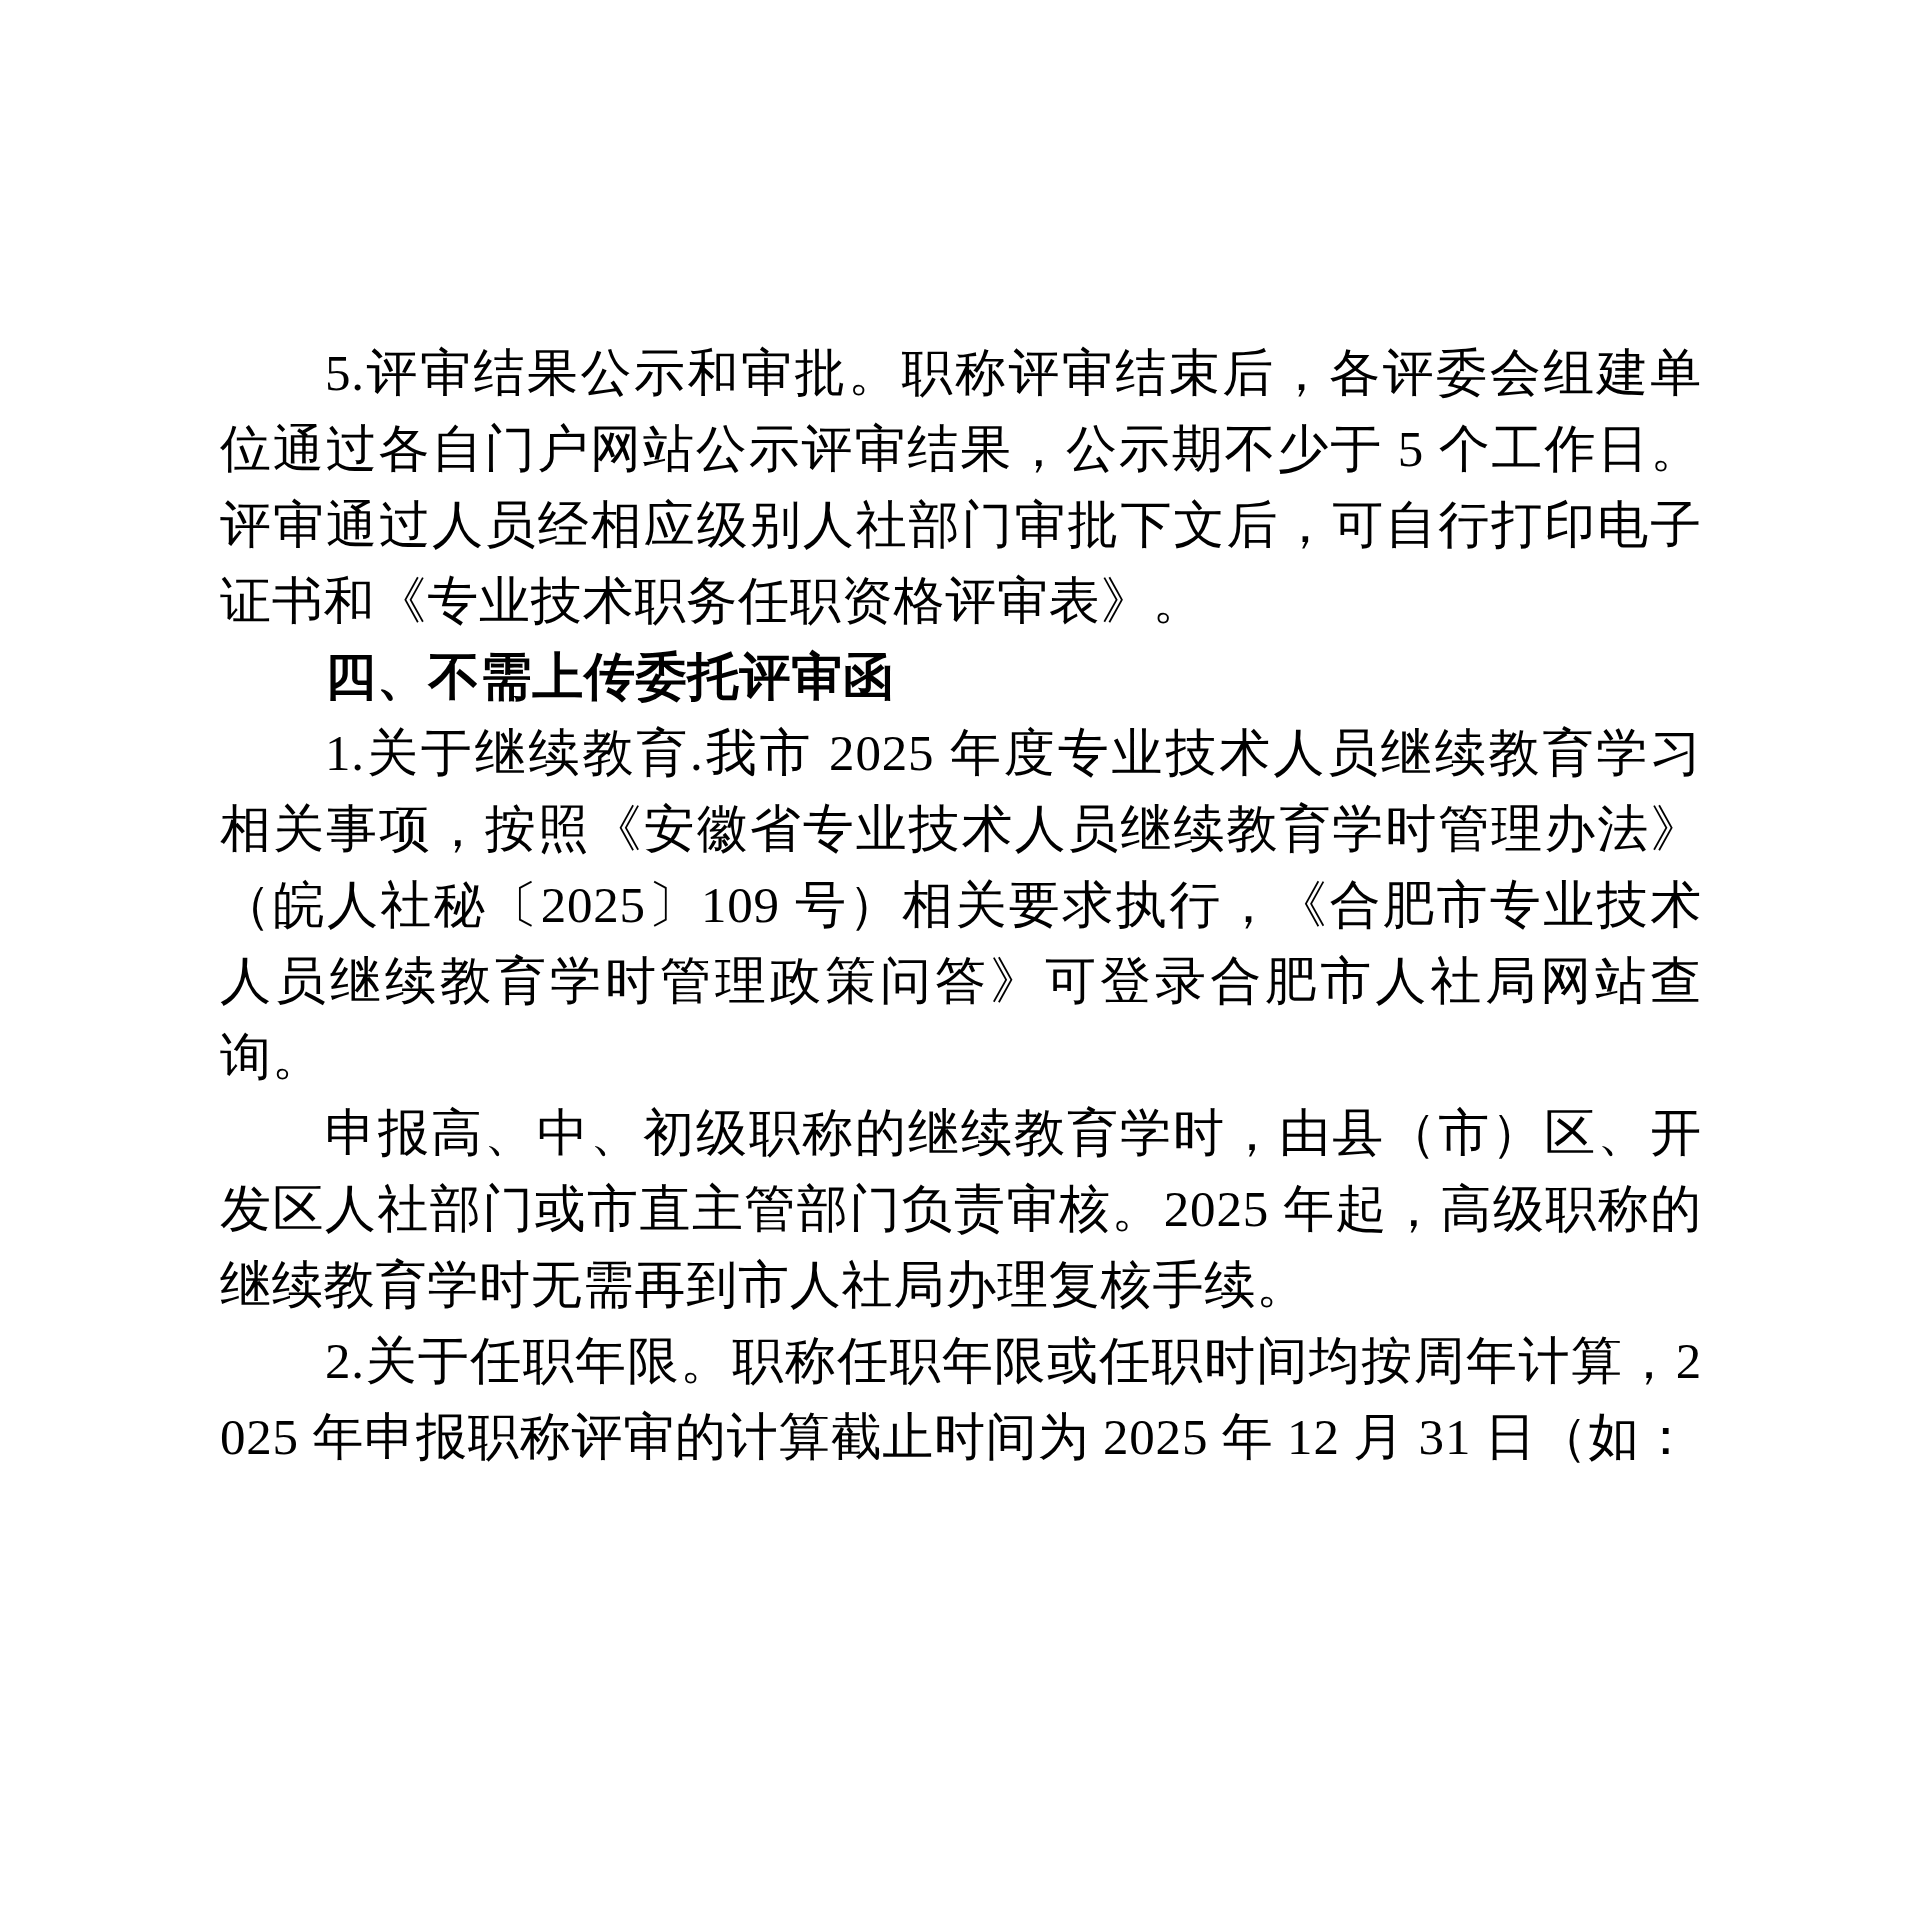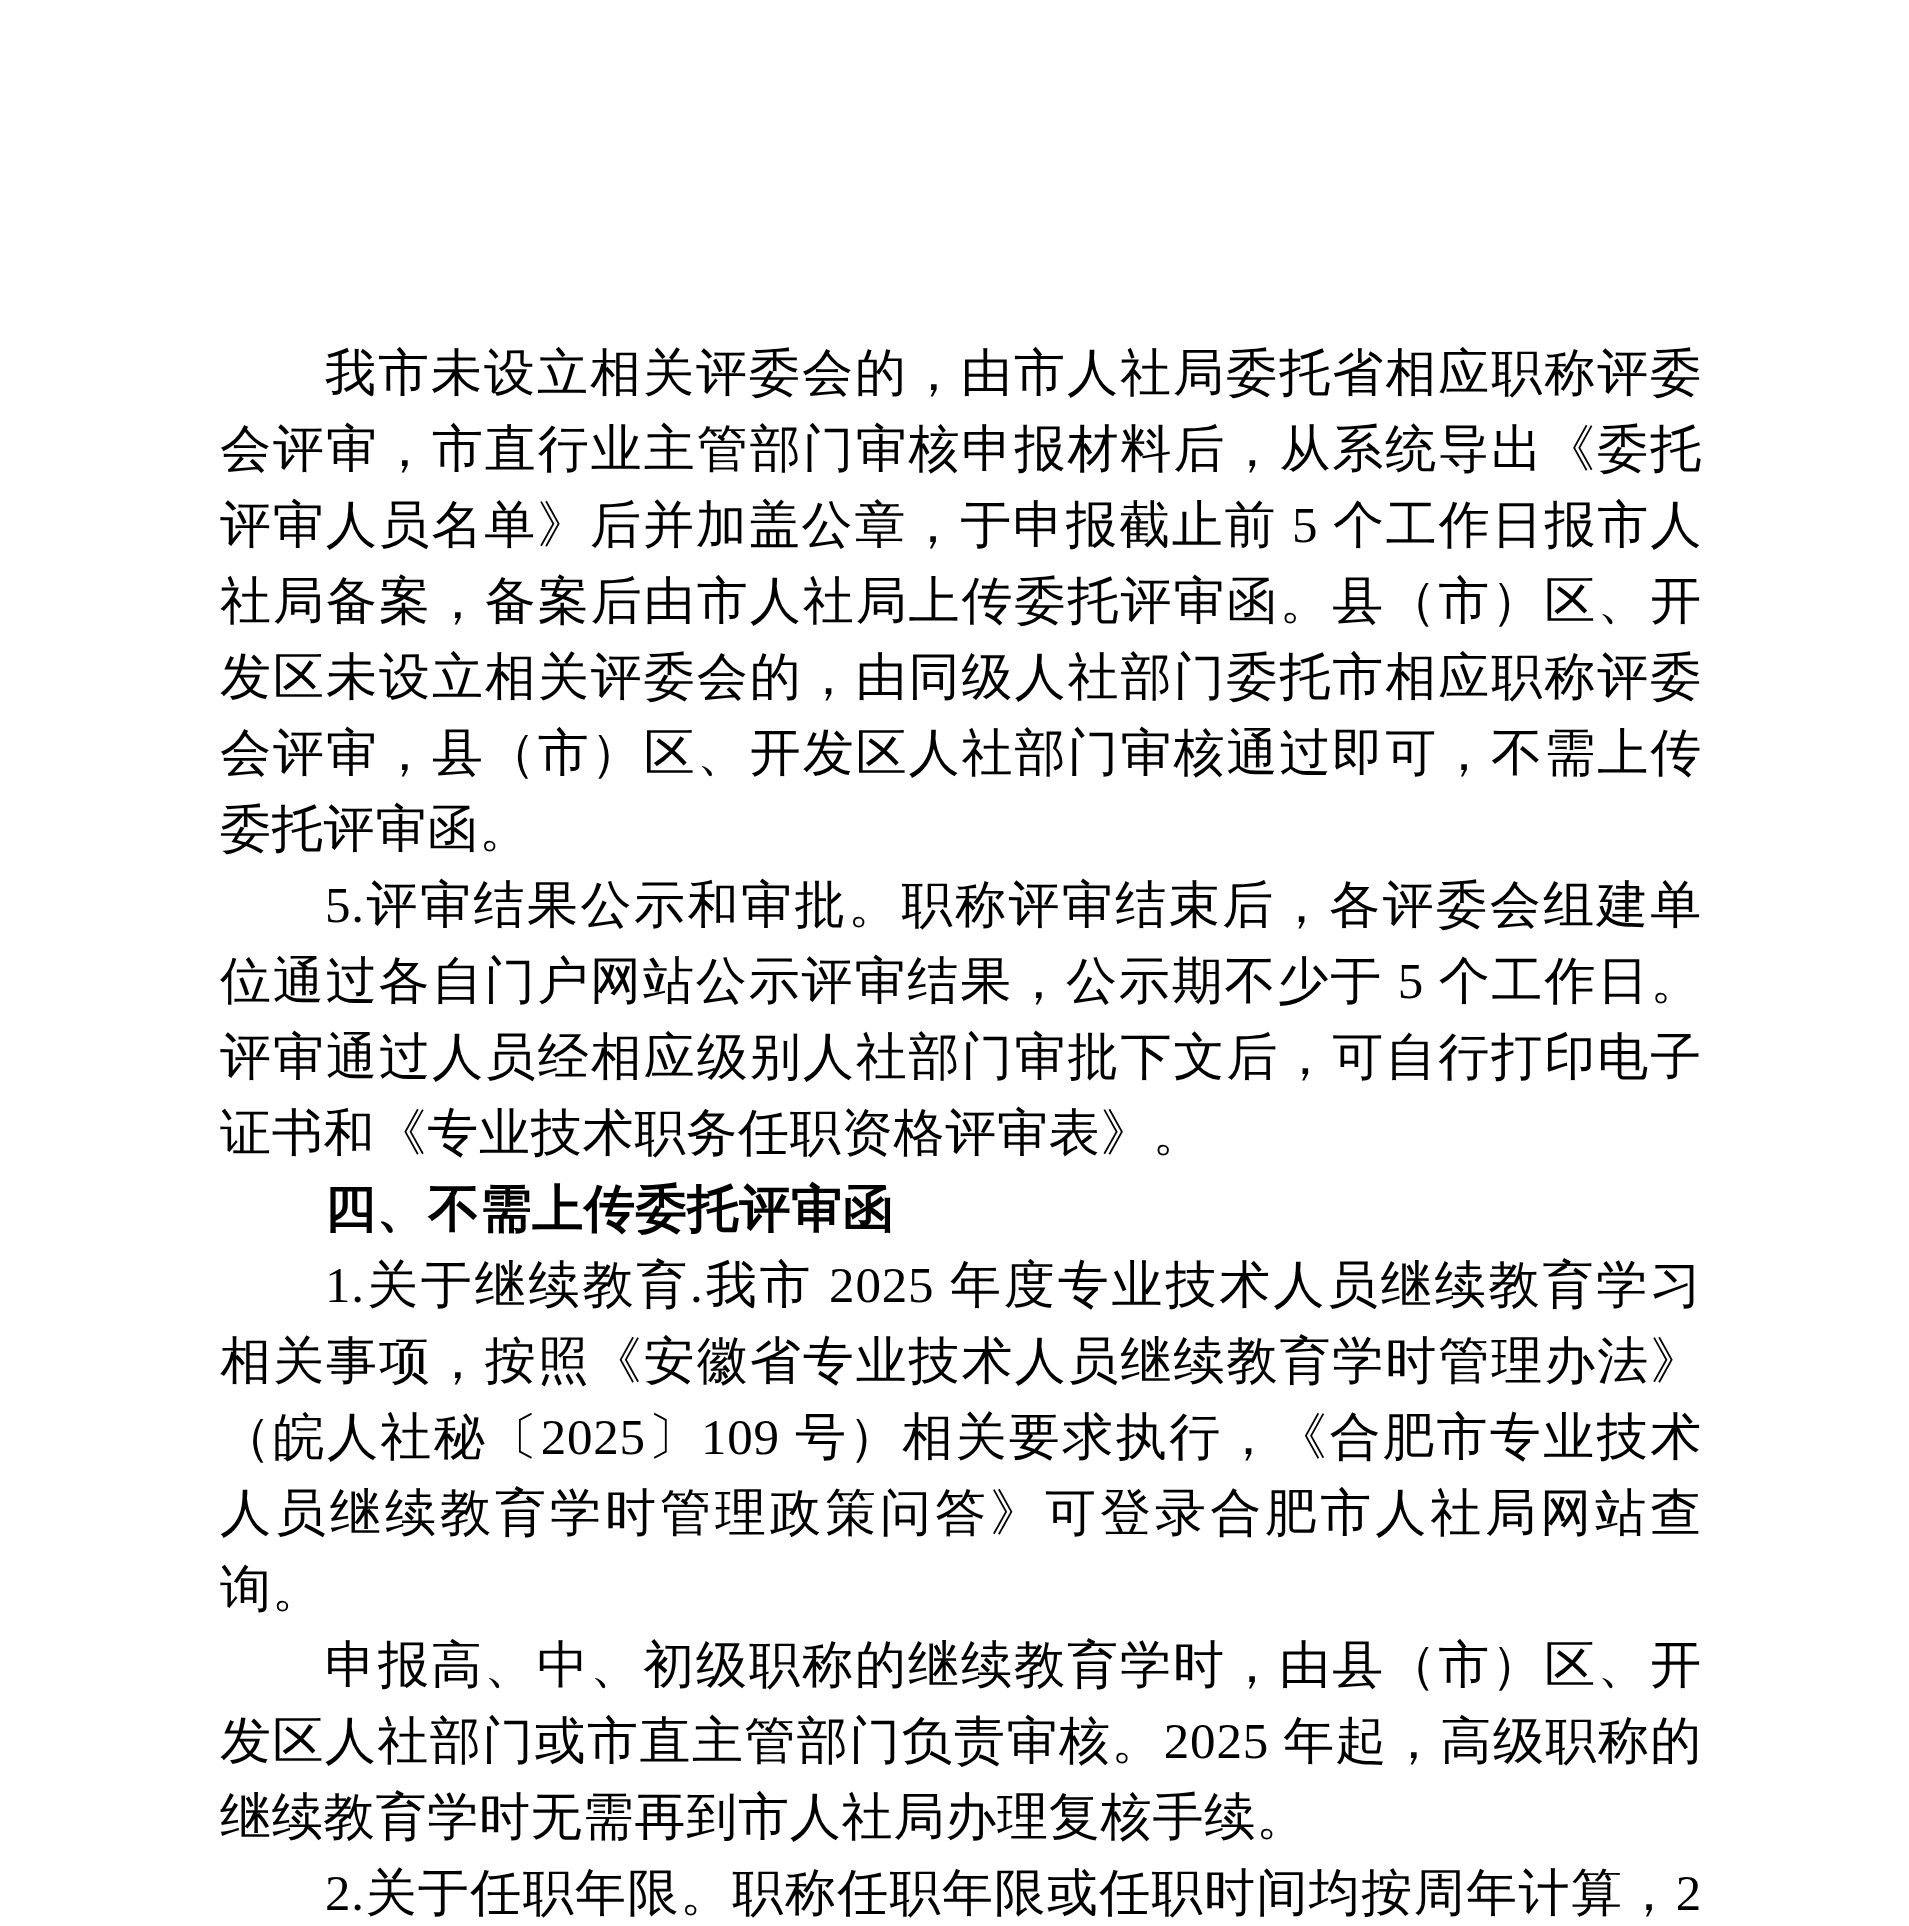--- a/index.html
+++ b/index.html
@@ -65,23 +65,20 @@
     font-weight: 400;
   }
 </style>
 </head>
 <body>
 
 <div class="page">
 
   <div class="text-column">
 
-    <p class="para indent">
-      <span class="lead"></span><span>我市未设立相关评委会的，由市人社局委托省相应职称评委会评审，市直行业主管部门审核申报材料后，从系统导出《委托评审人员名单》后并加盖公章，于申报截止前 5 个工作日报市人社局备案，备案后由市人社局上传委托评审函。县（市）区、开发区未设立相关评委会的，由同级人社部门委托市相应职称评委会评审，县（市）区、开发区人社部门审核通过即可，不需上传委托评审函。</span>
-    </p>
 
     <p class="para indent">
       <span class="lead">5.评审结果公示和审批。</span><span>职称评审结束后，各评委会组建单位通过各自门户网站公示评审结果，公示期不少于 5 个工作日。评审通过人员经相应级别人社部门审批下文后，可自行打印电子证书和《专业技术职务任职资格评审表》。</span>
     </p>
 
     <p class="para indent heading">
       <span class="lead"></span><span>四、不需上传委托评审函</span>
     </p>
 
     <p class="para indent">

